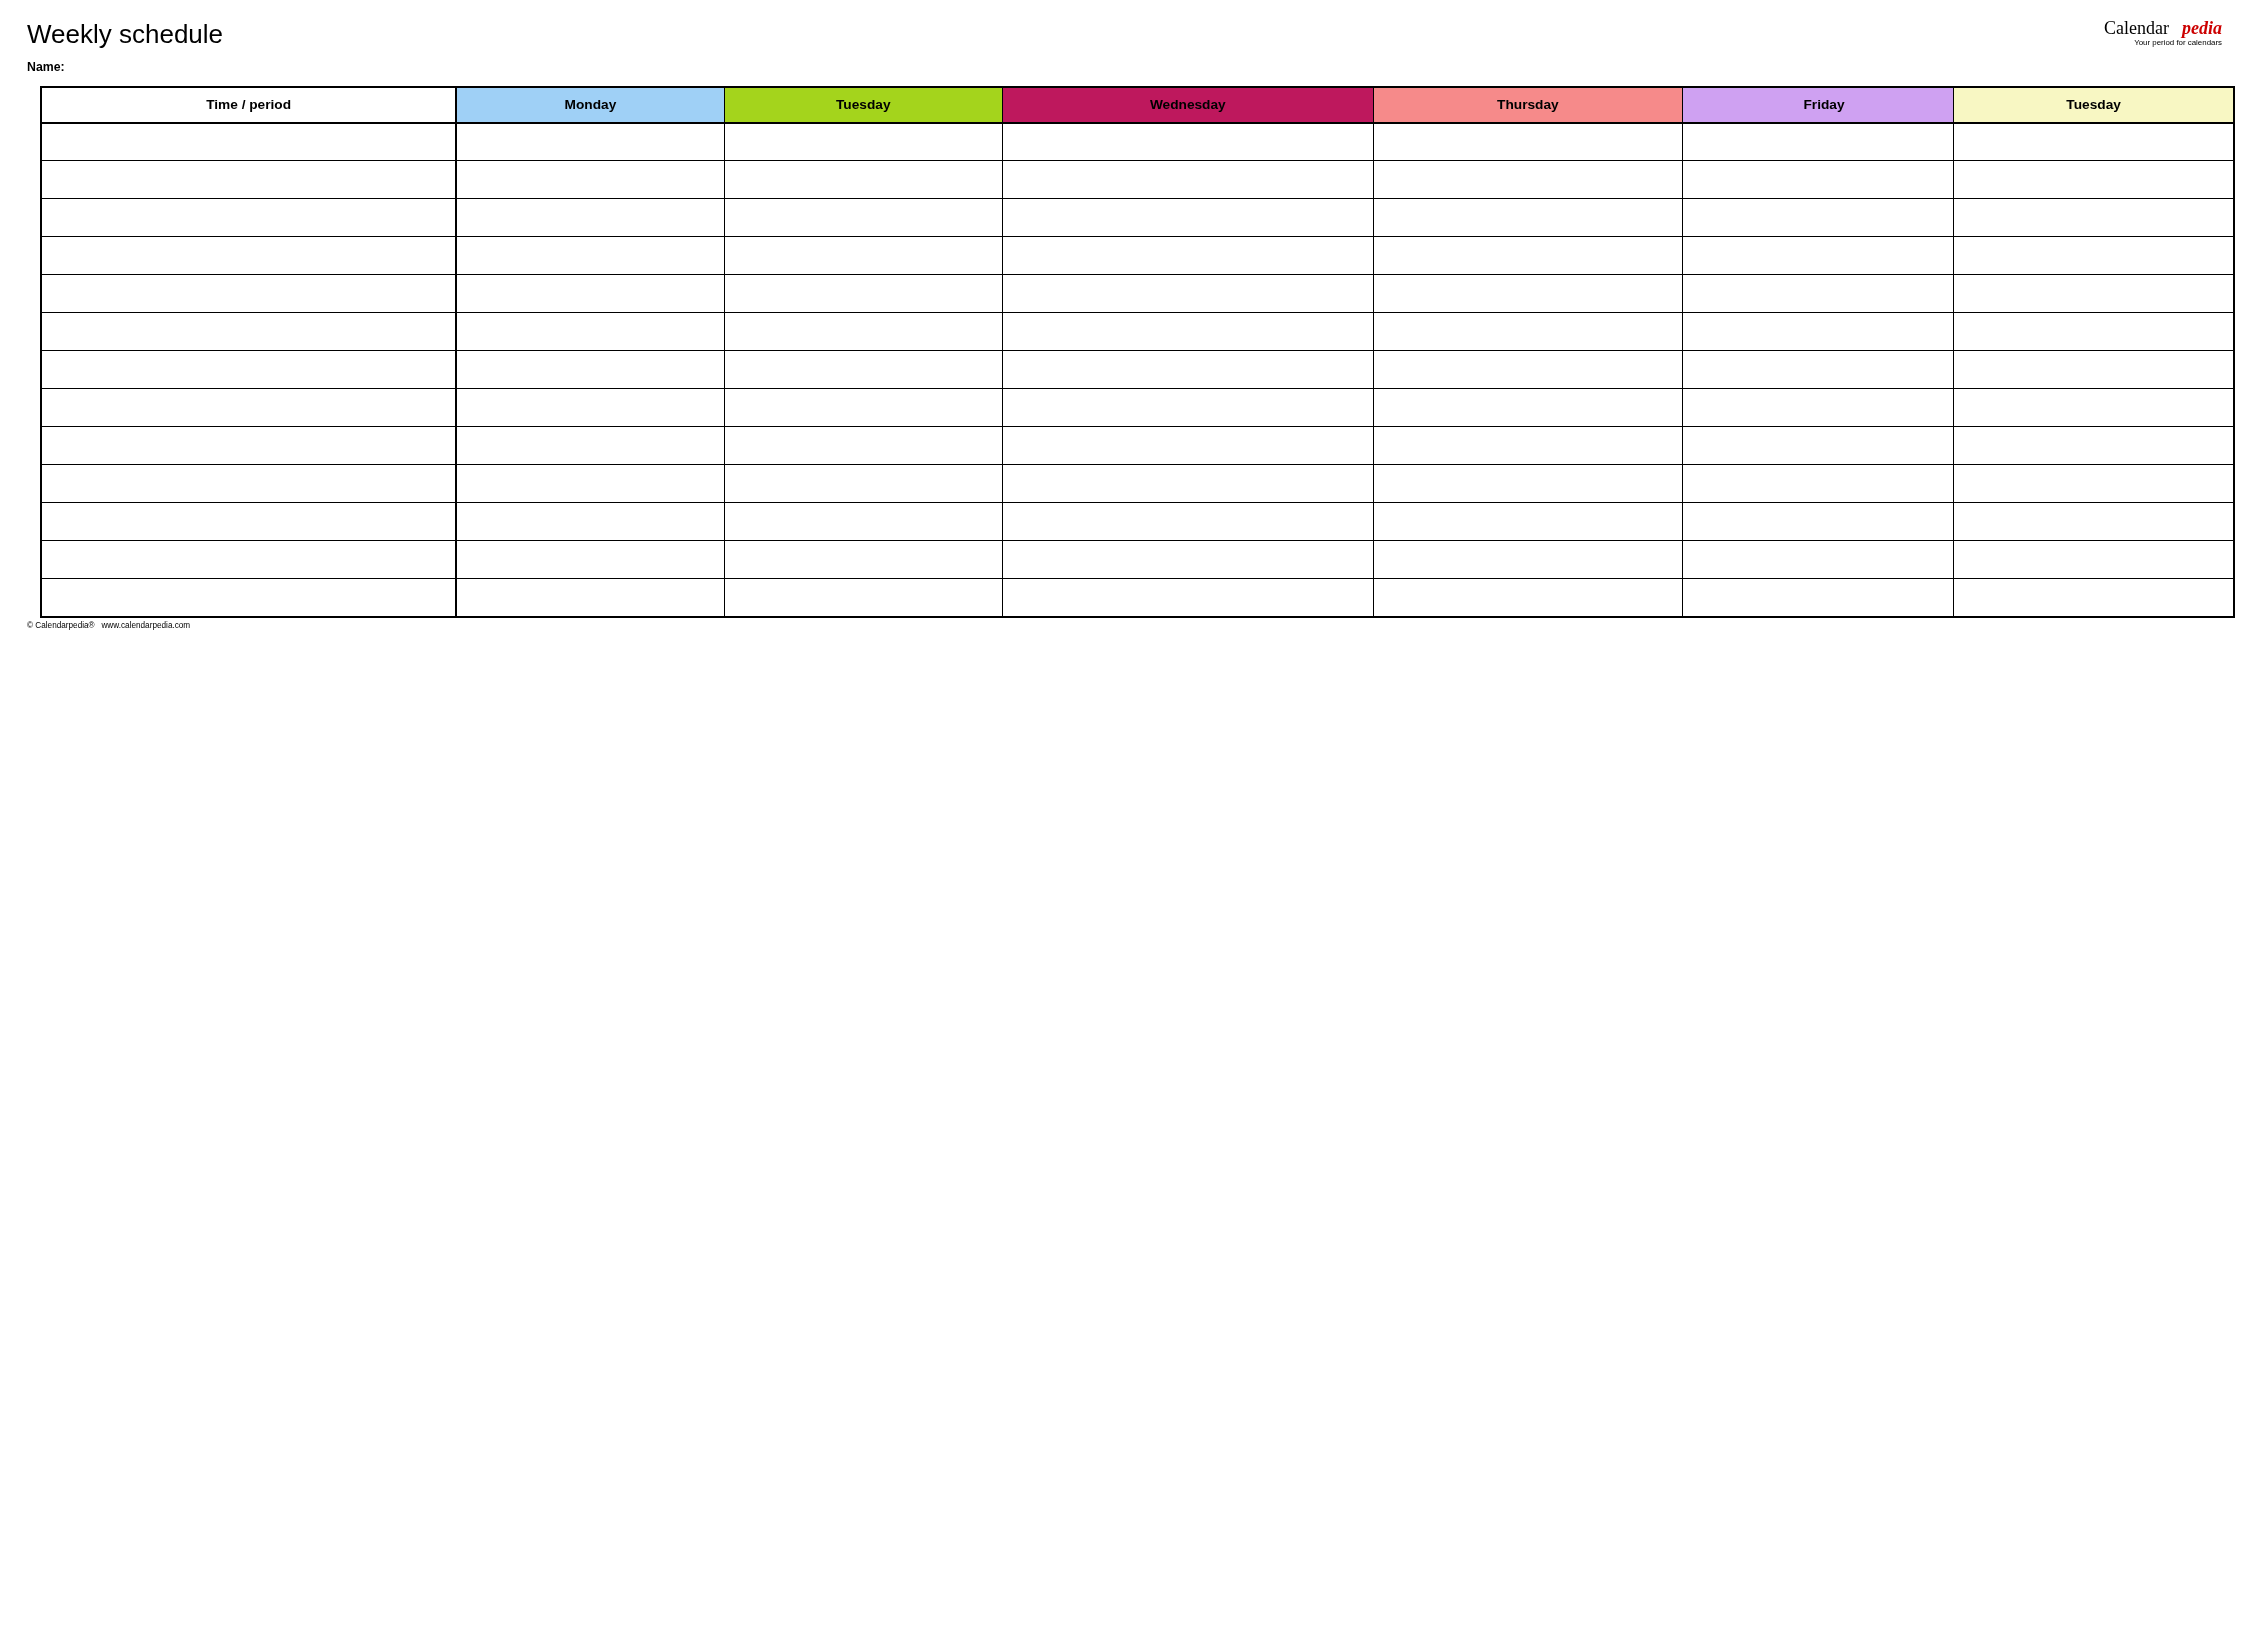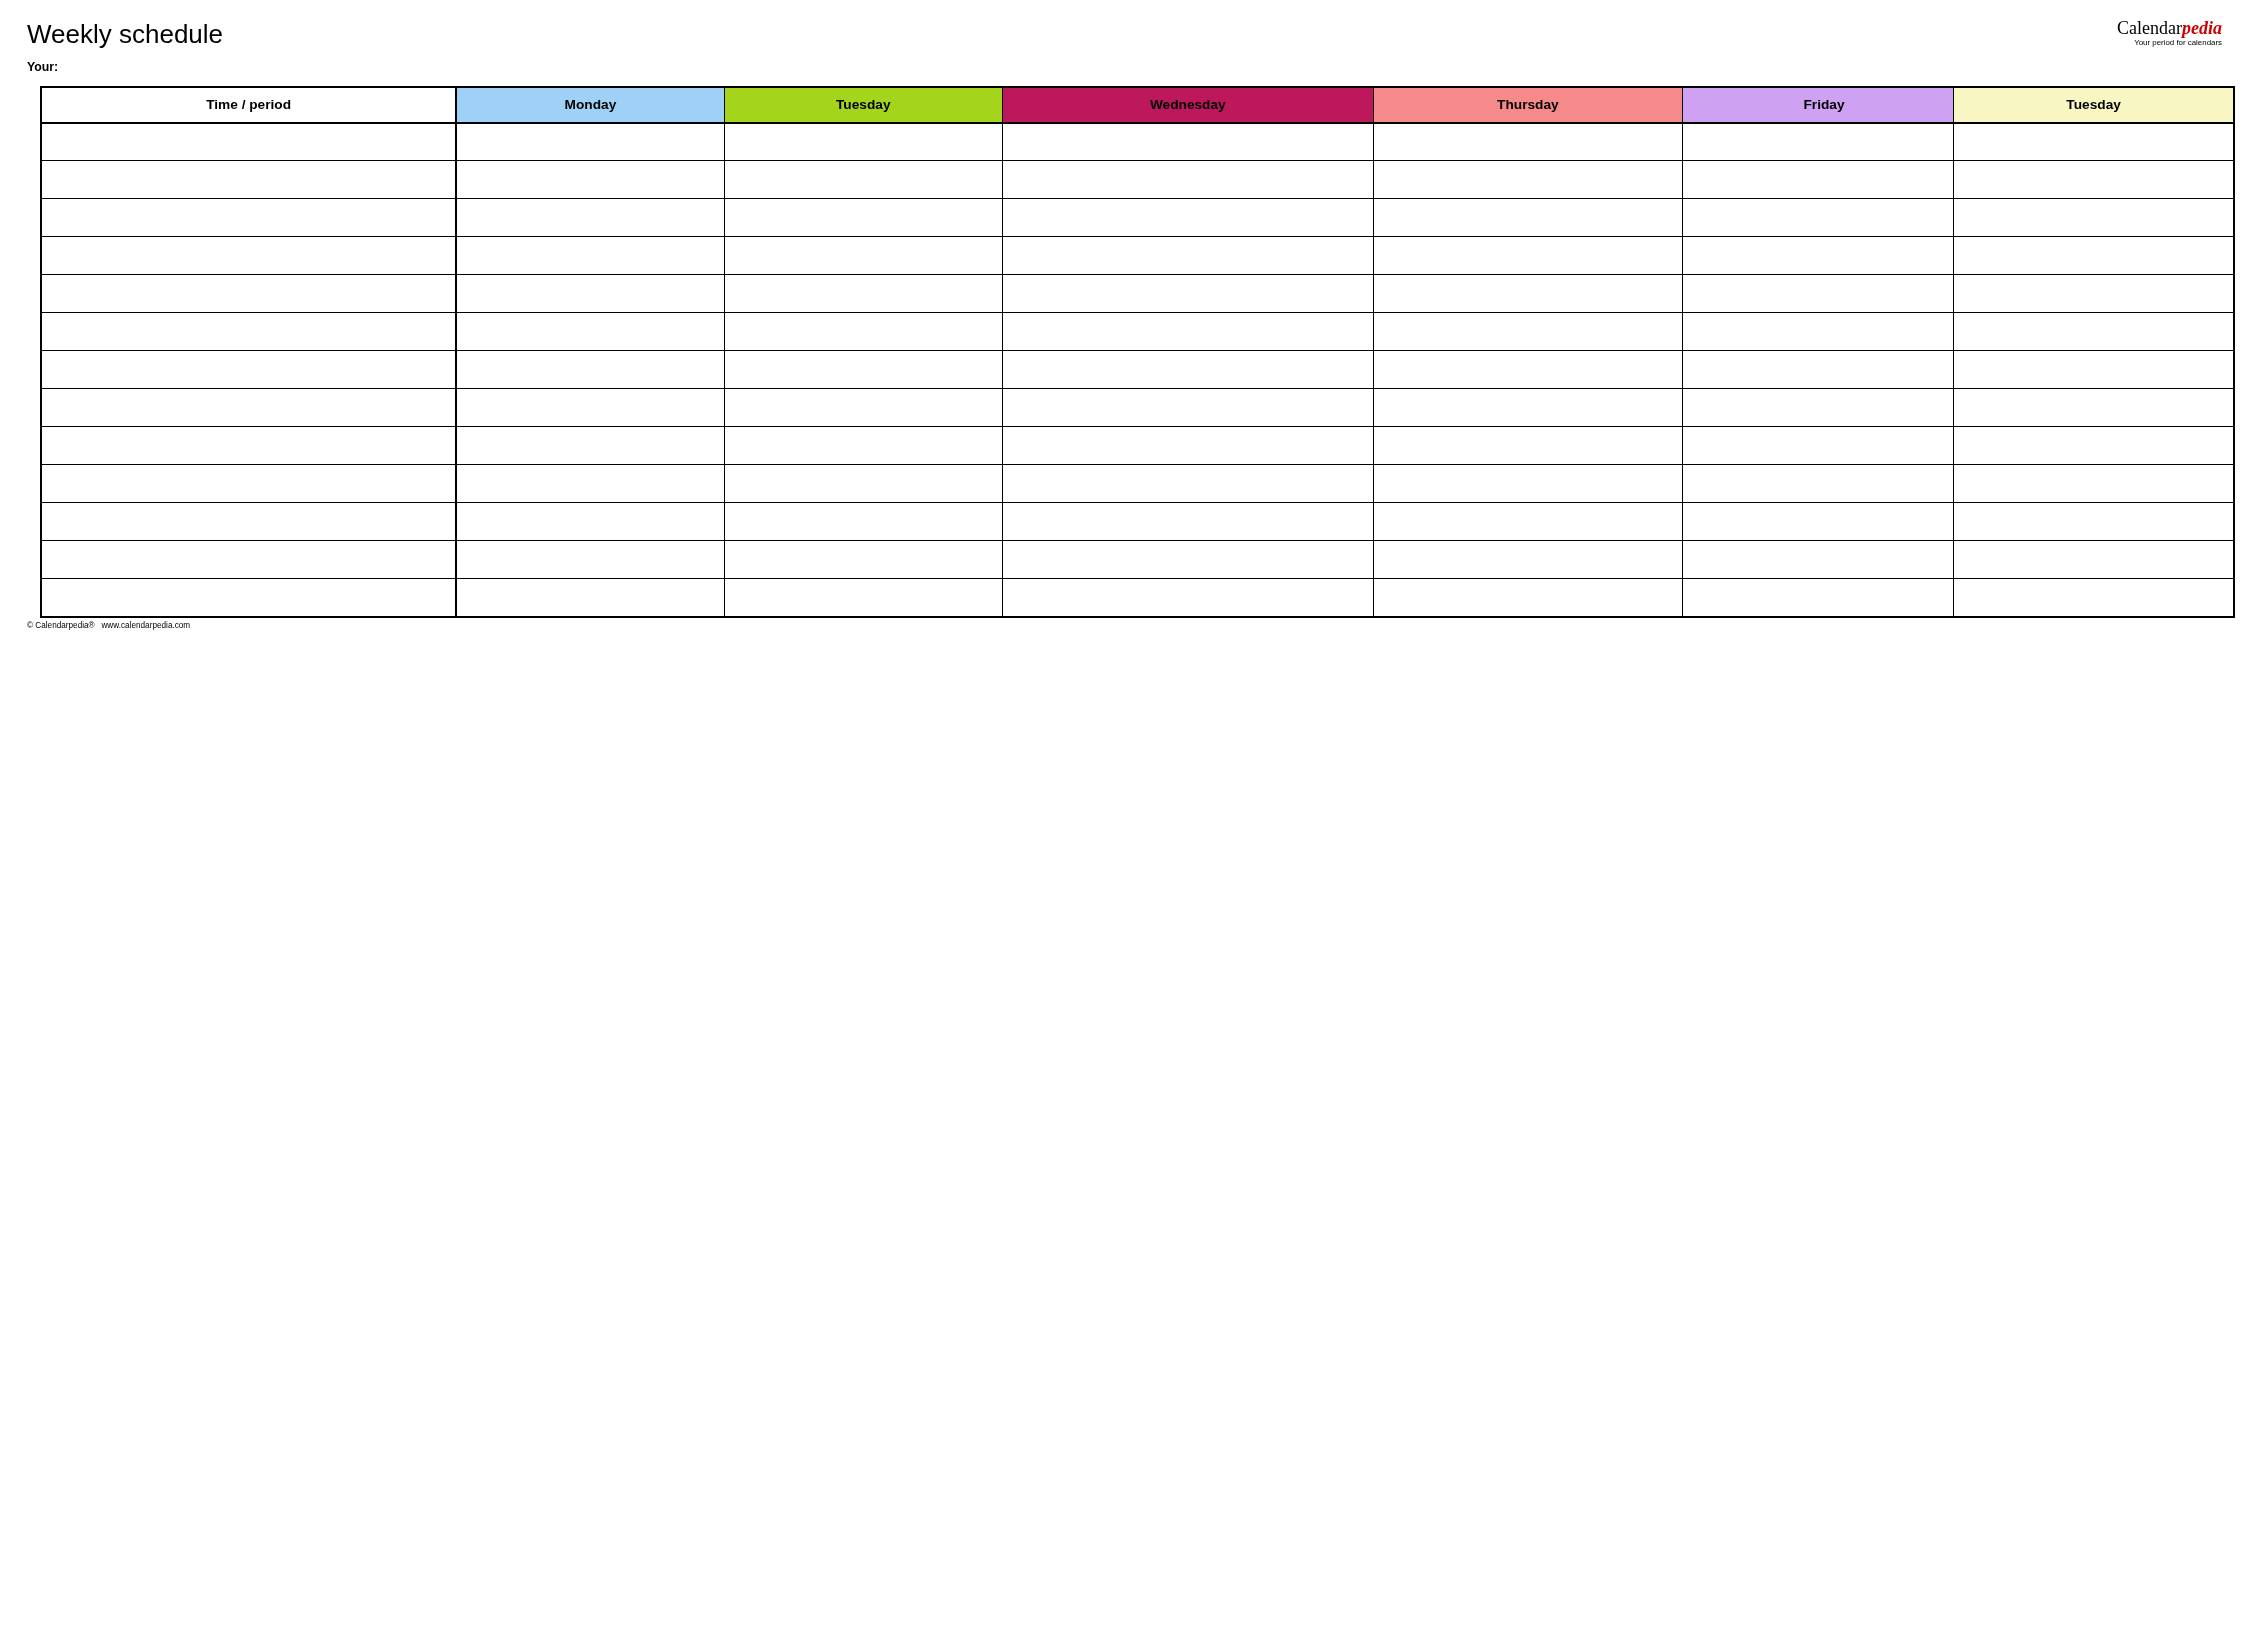--- a/index.html
+++ b/index.html
@@ -26,20 +26,21 @@
     .logo-main {
       font-size: 18px;
       font-weight: normal;
       color: #000;
       font-family: Georgia, 'Times New Roman', serif;
     }
     .logo-main .accent {
       color: #c00;
       font-style: italic;
       font-weight: bold;
+      margin-left: 13px;
     }
     .logo-tag {
       font-size: 7.9px;
       color: #000;
       font-family: Arial, Helvetica, sans-serif;
     }
     .name-row {
       font-size: 12.3px;
       font-weight: bold;
       margin-top: 9.6px;
@@ -80,21 +81,21 @@
 <div class="header-row">
   <div class="title">Weekly schedule</div>
   <div class="logo">
     <div class="logo-main">
       <span>Calendar</span><span class="accent">pedia</span>
     </div>
     <div class="logo-tag">Your period for calendars</div>
   </div>
 </div>
 
-<div class="name-row">Your:</div>
+<div class="name-row">Name:</div>
 
 <table class="schedule">
   <thead>
     <tr id="header-row">
         <th class="time-col">Time / period</th>
         <th style="background: rgb(159, 208, 246);">Monday</th>
         <th style="background: rgb(164, 212, 28);">Tuesday</th>
         <th style="background: #be185d;">Wednesday</th>
         <th style="background: rgb(246, 138, 138);">Thursday</th>
         <th style="background: rgb(207, 161, 242); padding-left: 16px;">Friday</th>

